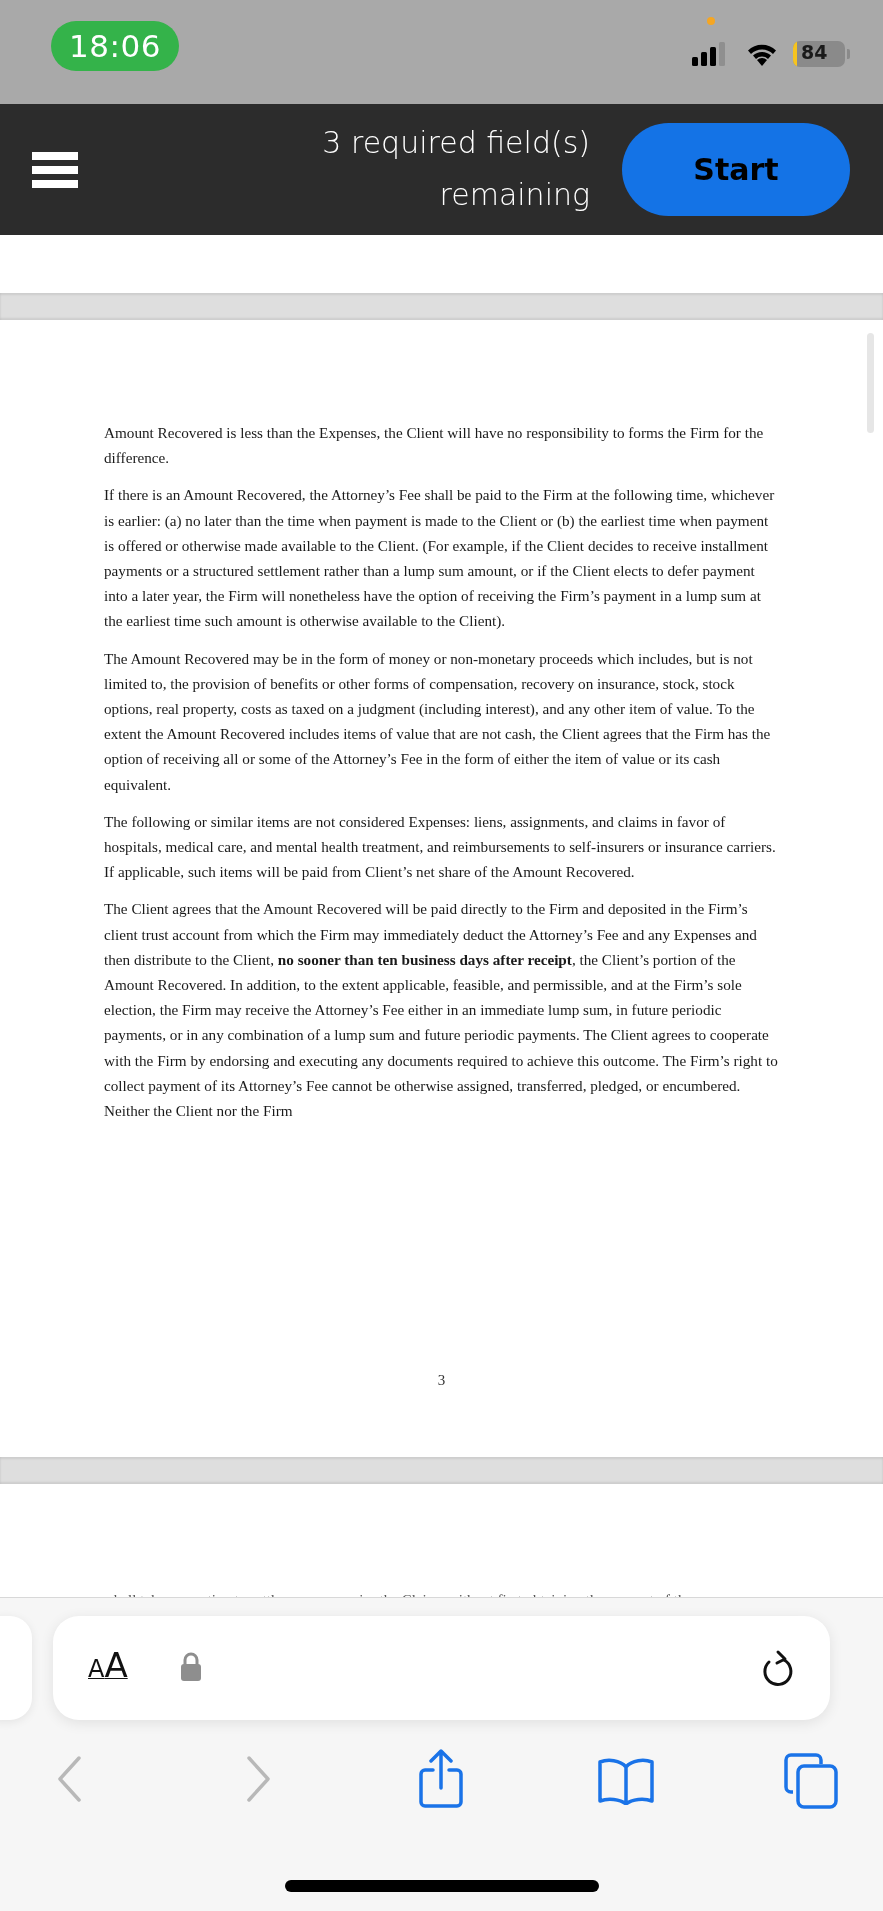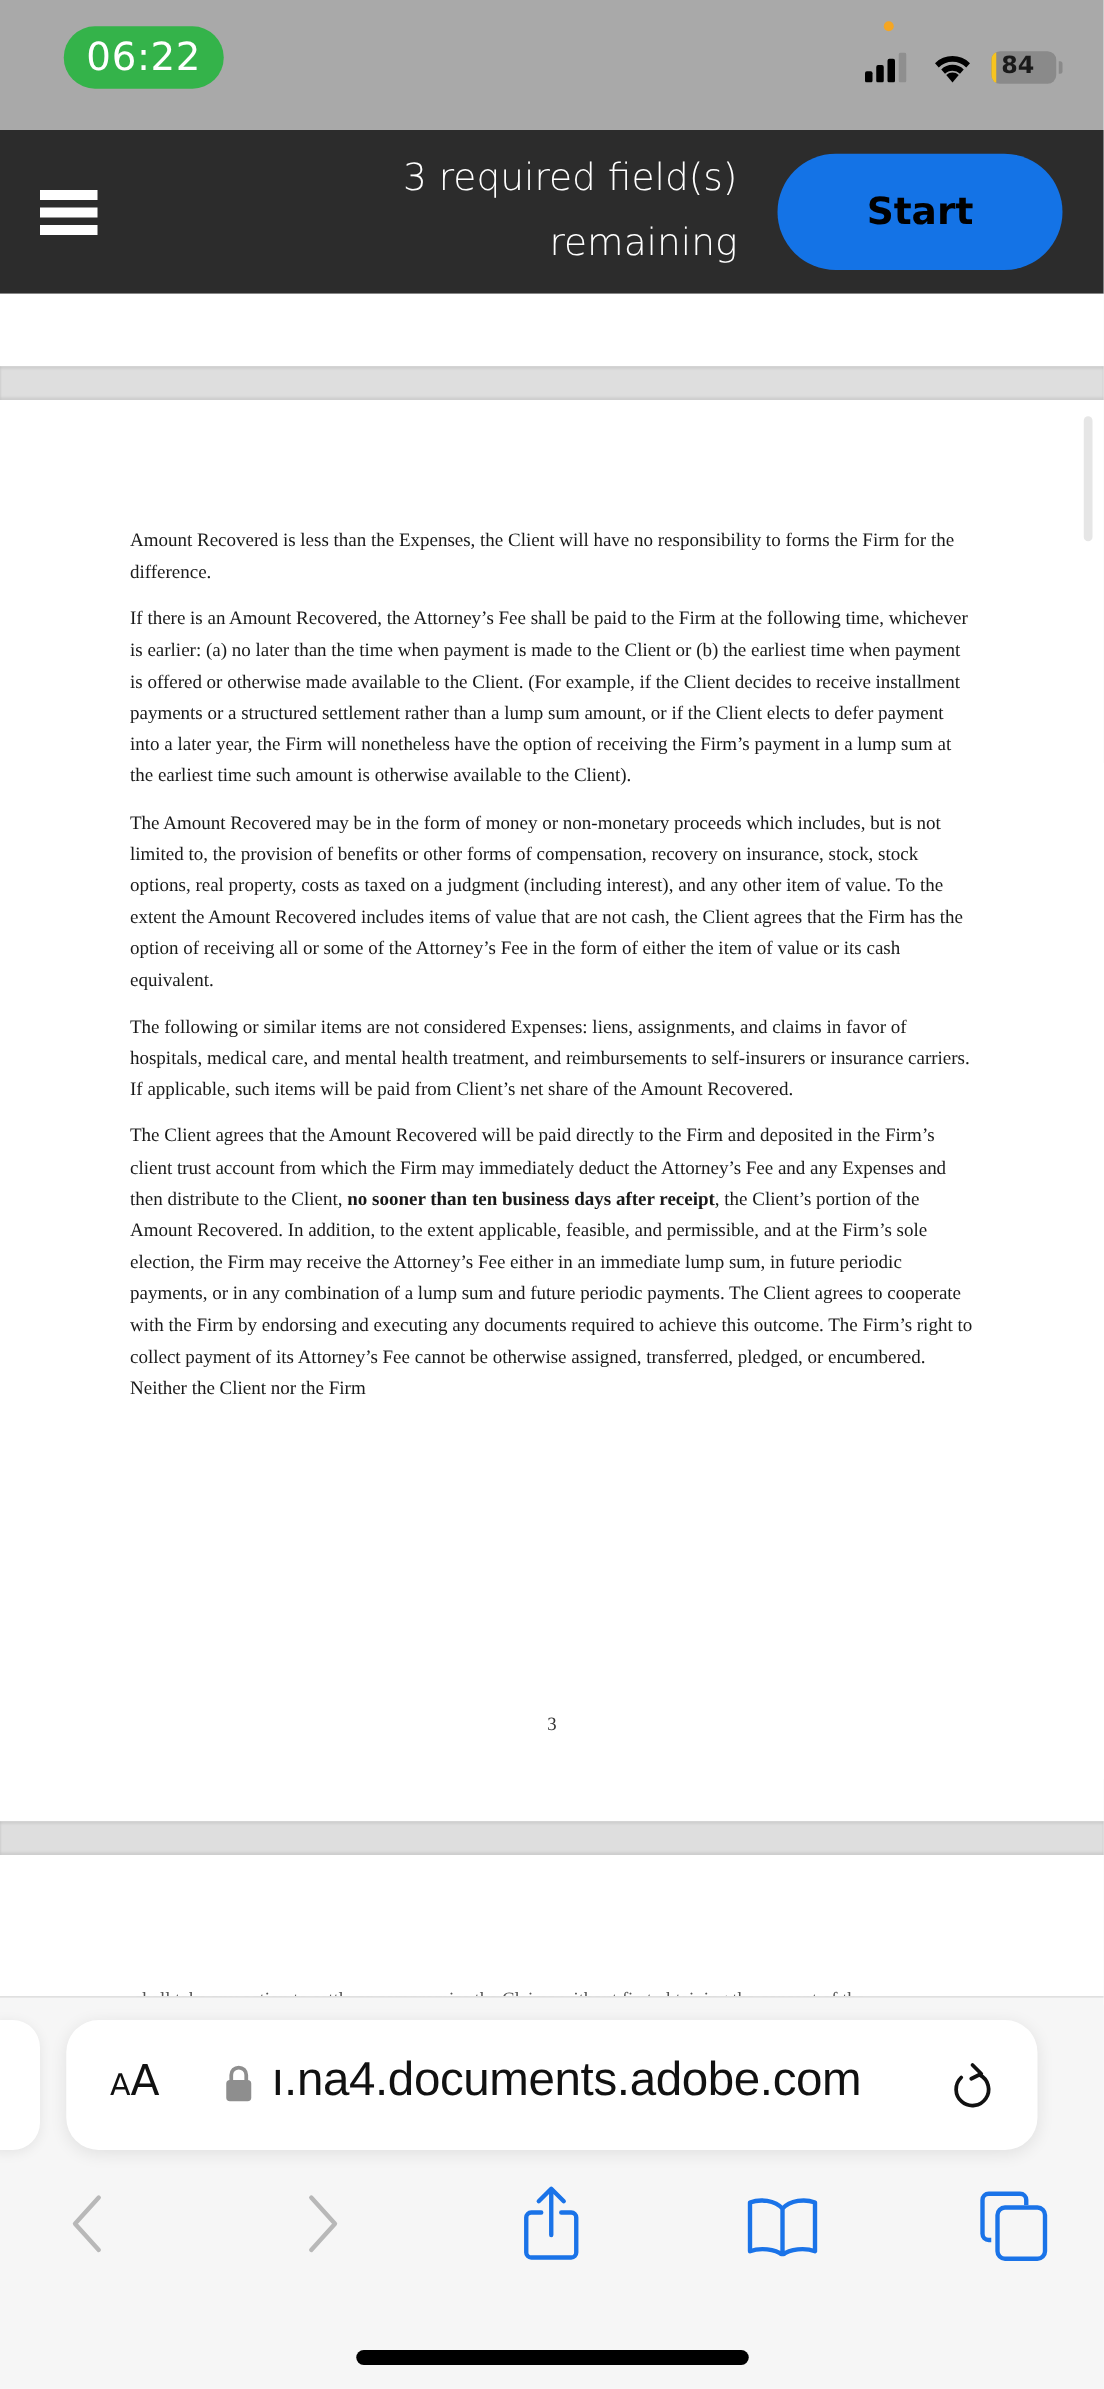--- a/index.html
+++ b/index.html
@@ -38,37 +38,37 @@
   .page-num { position: absolute; left: 0; top: 1372px; width: 883px; text-align: center; font-family: "Liberation Serif", serif; font-size: 15px; color: #333; }
 
   .gap-band2 { position: absolute; left: 0; top: 1457px; width: 883px; height: 27px; background: #dedede; box-shadow: inset 0 2px 2px rgba(0,0,0,0.08), inset 0 -2px 2px rgba(0,0,0,0.08); }
   .page2 { position: absolute; left: 0; top: 1484px; width: 883px; height: 120px; background: #ffffff; }
   .page2-clip { position: absolute; left: 108px; top: 1585px; width: 650px; height: 12px; overflow: hidden; font-family: "Liberation Serif", serif; font-size: 15px; color: #555; line-height: 30px; white-space: nowrap; }
 
   
   .safari { position: absolute; left: 0; top: 1597px; width: 883px; height: 314px; background: #f6f6f6; border-top: 1px solid #d8d8d8; }
   .prev-tab-stub { position: absolute; left: -20px; top: 1616px; width: 52px; height: 104px; border-radius: 22px; background: #ffffff; box-shadow: 0 2px 10px rgba(0,0,0,0.08); }
   .url-bar { position: absolute; left: 53px; top: 1616px; width: 777px; height: 104px; border-radius: 26px; background: #ffffff; box-shadow: 0 3px 14px rgba(0,0,0,0.09); cursor: text; }
-  .aa-btn { position: absolute; left: 88px; top: 1645px; font-family: "DejaVu Sans", sans-serif; color: #111; cursor: pointer; }
+  .aa-btn { position: absolute; left: 88px; top: 1645px; font-family: "DejaVu Sans", sans-serif; color: #111; cursor: pointer; text-decoration: underline; }
   .aa-btn .s { font-size: 24px; }
   .aa-btn .l { font-size: 34px; }
   .lock { position: absolute; left: 180px; top: 1652px; width: 22px; height: 30px; }
   .url-text { position: absolute; left: 217px; top: 1643px; font-family: "Liberation Sans", sans-serif; font-size: 38px; color: #111; letter-spacing: -0.3px; }
   .reload { position: absolute; left: 758px; top: 1648px; width: 40px; height: 44px; cursor: pointer; }
 
   .nav-icon { position: absolute; cursor: pointer; }
   .home-indicator { position: absolute; left: 285px; top: 1880px; width: 314px; height: 12px; border-radius: 6px; background: #000; }
 </style>
 </head>
 <body>
 
 <div class="screen">
 
   <div class="status-bar"></div>
-  <div class="time-pill">06:22</div>
+  <div class="time-pill">18:06</div>
   <div class="orange-dot"></div>
   <svg class="signal" viewBox="0 0 40 24">
     <rect x="0" y="15" width="6" height="9" rx="1.5" fill="#000"></rect>
     <rect x="9" y="10" width="6" height="14" rx="1.5" fill="#000"></rect>
     <rect x="18" y="5" width="6" height="19" rx="1.5" fill="#000"></rect>
     <rect x="27" y="0" width="6" height="24" rx="1.5" fill="#8f8f8f"></rect>
   </svg>
   <svg class="wifi" viewBox="0 0 34 28">
     <path d="M17 26 L12 20 A7.5 7.5 0 0 1 22 20 Z" fill="#000"></path>
     <path d="M8 15.5 A13 13 0 0 1 26 15.5 L23 19 A8.5 8.5 0 0 0 11 19 Z" fill="#000"></path>
@@ -113,21 +113,20 @@
   <div class="page2-clip">shall take any action to settle or compromise the Claims without first obtaining the consent of the</div>
 
   <div class="safari"></div>
   <div class="prev-tab-stub"></div>
   <div class="url-bar"></div>
   <div class="aa-btn"><span class="s">A</span><span class="l">A</span></div>
   <svg class="lock" viewBox="0 0 22 30">
     <path d="M5 13 V8 A6 6 0 0 1 17 8 V13" fill="none" stroke="#8e8e8e" stroke-width="3"></path>
     <rect x="1" y="12" width="20" height="17" rx="3" fill="#8e8e8e"></rect>
   </svg>
-  <div class="url-text">ı.na4.documents.adobe.com</div>
   <svg class="reload" viewBox="0 0 40 44">
     <path d="M26 12 A13 13 0 1 1 11 14" fill="none" stroke="#111" stroke-width="3" stroke-linecap="round"></path>
     <path d="M20 4 L27 11 L19 15" fill="none" stroke="#111" stroke-width="3" stroke-linecap="round" stroke-linejoin="round"></path>
   </svg>
 
   <svg class="nav-icon" style="left:55px; top:1755px; width:30px; height:48px;" viewBox="0 0 30 48">
     <path d="M24 3 L5 24 L24 45" fill="none" stroke="#b8b8b8" stroke-width="3.5" stroke-linecap="round" stroke-linejoin="round"></path>
   </svg>
   <svg class="nav-icon" style="left:243px; top:1755px; width:30px; height:48px;" viewBox="0 0 30 48">
     <path d="M6 3 L25 24 L6 45" fill="none" stroke="#b8b8b8" stroke-width="3.5" stroke-linecap="round" stroke-linejoin="round"></path>

